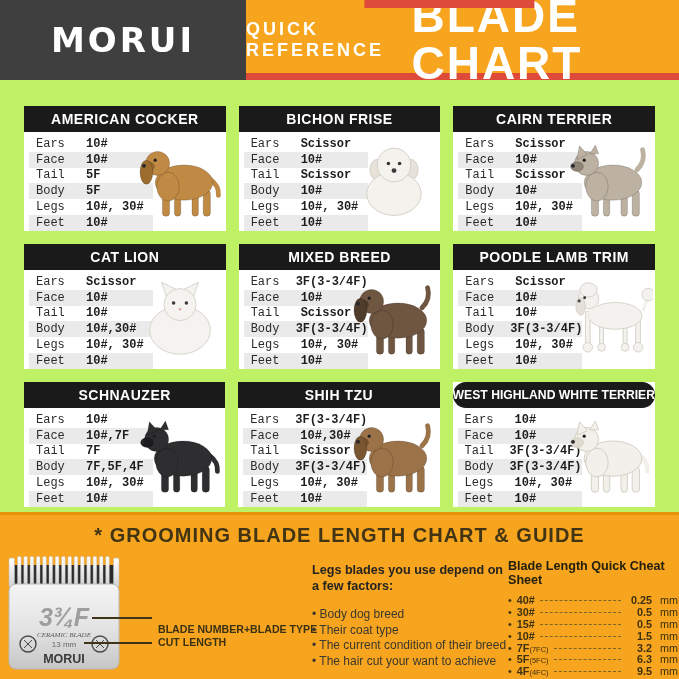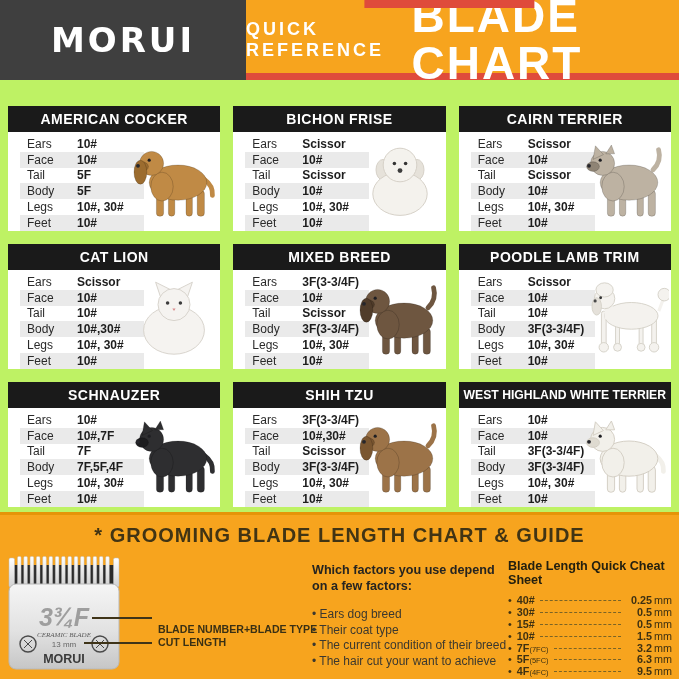--- a/index.html
+++ b/index.html
@@ -25,31 +25,31 @@
     padding-top:6px;
   }
   .red-bar {
     position:absolute; top:0; left:50%; transform:translateX(-58%);
     width:170px; height:8px; background:var(--red,#df4b3b);
   }
   .subtitle { color:#fff; font-weight:bold; font-size:18px; letter-spacing:3px; line-height:1.15; }
   .main-title { color:#fff; font-weight:bold; font-size:46px; letter-spacing:2px; line-height:1.02; }
 
   
-  .cards { position:absolute; top:106px; left:0; right:0; padding:0 8px; }
+  .cards { position:absolute; top:106px; left:0; right:0; padding:0 24px; }
   .cards-row { display:flex; gap:13px; margin-bottom:13px; }
   .cards-row.last { }
   .card { position:relative; flex:1; height:125px; background:#fff; }
   .card-title {
     height:26px; background:var(--card_title_bg,#1a1a1a); color:#fff;
     display:flex; align-items:center; justify-content:center;
     font-weight:bold; font-size:14px; letter-spacing:0.5px; white-space:nowrap;
   }
-  .card-title.small { font-size:12.2px; letter-spacing:0; }
-  .card-table { position:absolute; left:12px; top:30px; width:124px; }
+  .card-title.small { font-size:12.2px; letter-spacing:0;border-radius:13px; }
+  .card-table { position:absolute; left:5px; top:30px; width:124px;font-family:Liberation Mono, monospace; }
   .trow { display:flex; align-items:center; height:15.8px; padding-left:7px;
           font-size:12px; color:#1d1d1d; }
   .trow:nth-child(even) { background:var(--stripe,#eaeaea); }
   .tlabel { width:50px; color:#2a2a2a; }
   .tvalue { font-weight:bold; white-space:nowrap; }
   .dog-photo { position:absolute; right:2px; top:28px; width:88px; height:94px; }
   .dog-photo svg { width:100%; height:100%; }
 
   
   .guide {
@@ -78,21 +78,21 @@
 
   .cheat { position:absolute; left:508px; top:44px; width:166px; }
   .cheat-heading { font-size:12.6px; font-weight:bold; color:#24200f; }
   .cheat-rows { margin-top:7px; }
   .cheat-row { display:flex; align-items:baseline; height:11.9px; font-size:10.8px; color:#3e3112; }
   .cr-bullet::before { content:"•"; margin-right:5px; }
   .cr-name b { font-weight:bold; }
   .cr-name small { font-size:7.5px; }
   .cr-leader { flex:1; border-bottom:1px dashed #7a6426; margin:0 5px; transform:translateY(-3px); }
   .cr-len { width:26px; text-align:right; font-weight:bold; }
-  .cr-unit { width:22px; text-align:center; }
+  .cr-unit { width:22px; text-align:left;padding-left:8px; }
 </style>
 </head>
 <body>
 
 <div class="page">
 
   <div class="header">
     <div class="brand-block">
       <div class="brand">MORUI</div>
     </div>
@@ -561,23 +561,23 @@
         <text x="56" y="92" text-anchor="middle" font-size="8" fill="#666666">13 mm</text>
         <text x="56" y="108" text-anchor="middle" font-size="12.5" font-weight="bold" fill="#3a3a3a">MORUI</text>
       </svg>
       <div class="callout-line l1"></div>
       <div class="callout-label b1">BLADE NUMBER+BLADE TYPE</div>
       <div class="callout-line l2"></div>
       <div class="callout-label b2">CUT LENGTH</div>
     </div>
 
     <div class="factors">
-      <div class="factors-heading">Which factors you use depend on a few factors:</div>
+      <div class="factors-heading">Legs blades you use depend on a few factors:</div>
       <ul class="factors-list">
-          <li class="factor-li">Ears dog breed</li>
+          <li class="factor-li">Body dog breed</li>
           <li class="factor-li">Their coat type</li>
           <li class="factor-li">The current condition of their breed</li>
           <li class="factor-li">The hair cut your want to achieve</li>
         </ul>
     </div>
 
     <div class="cheat">
       <div class="cheat-heading">Blade Length Quick Cheat Sheet</div>
       <div class="cheat-rows">
           <div class="cheat-row">

